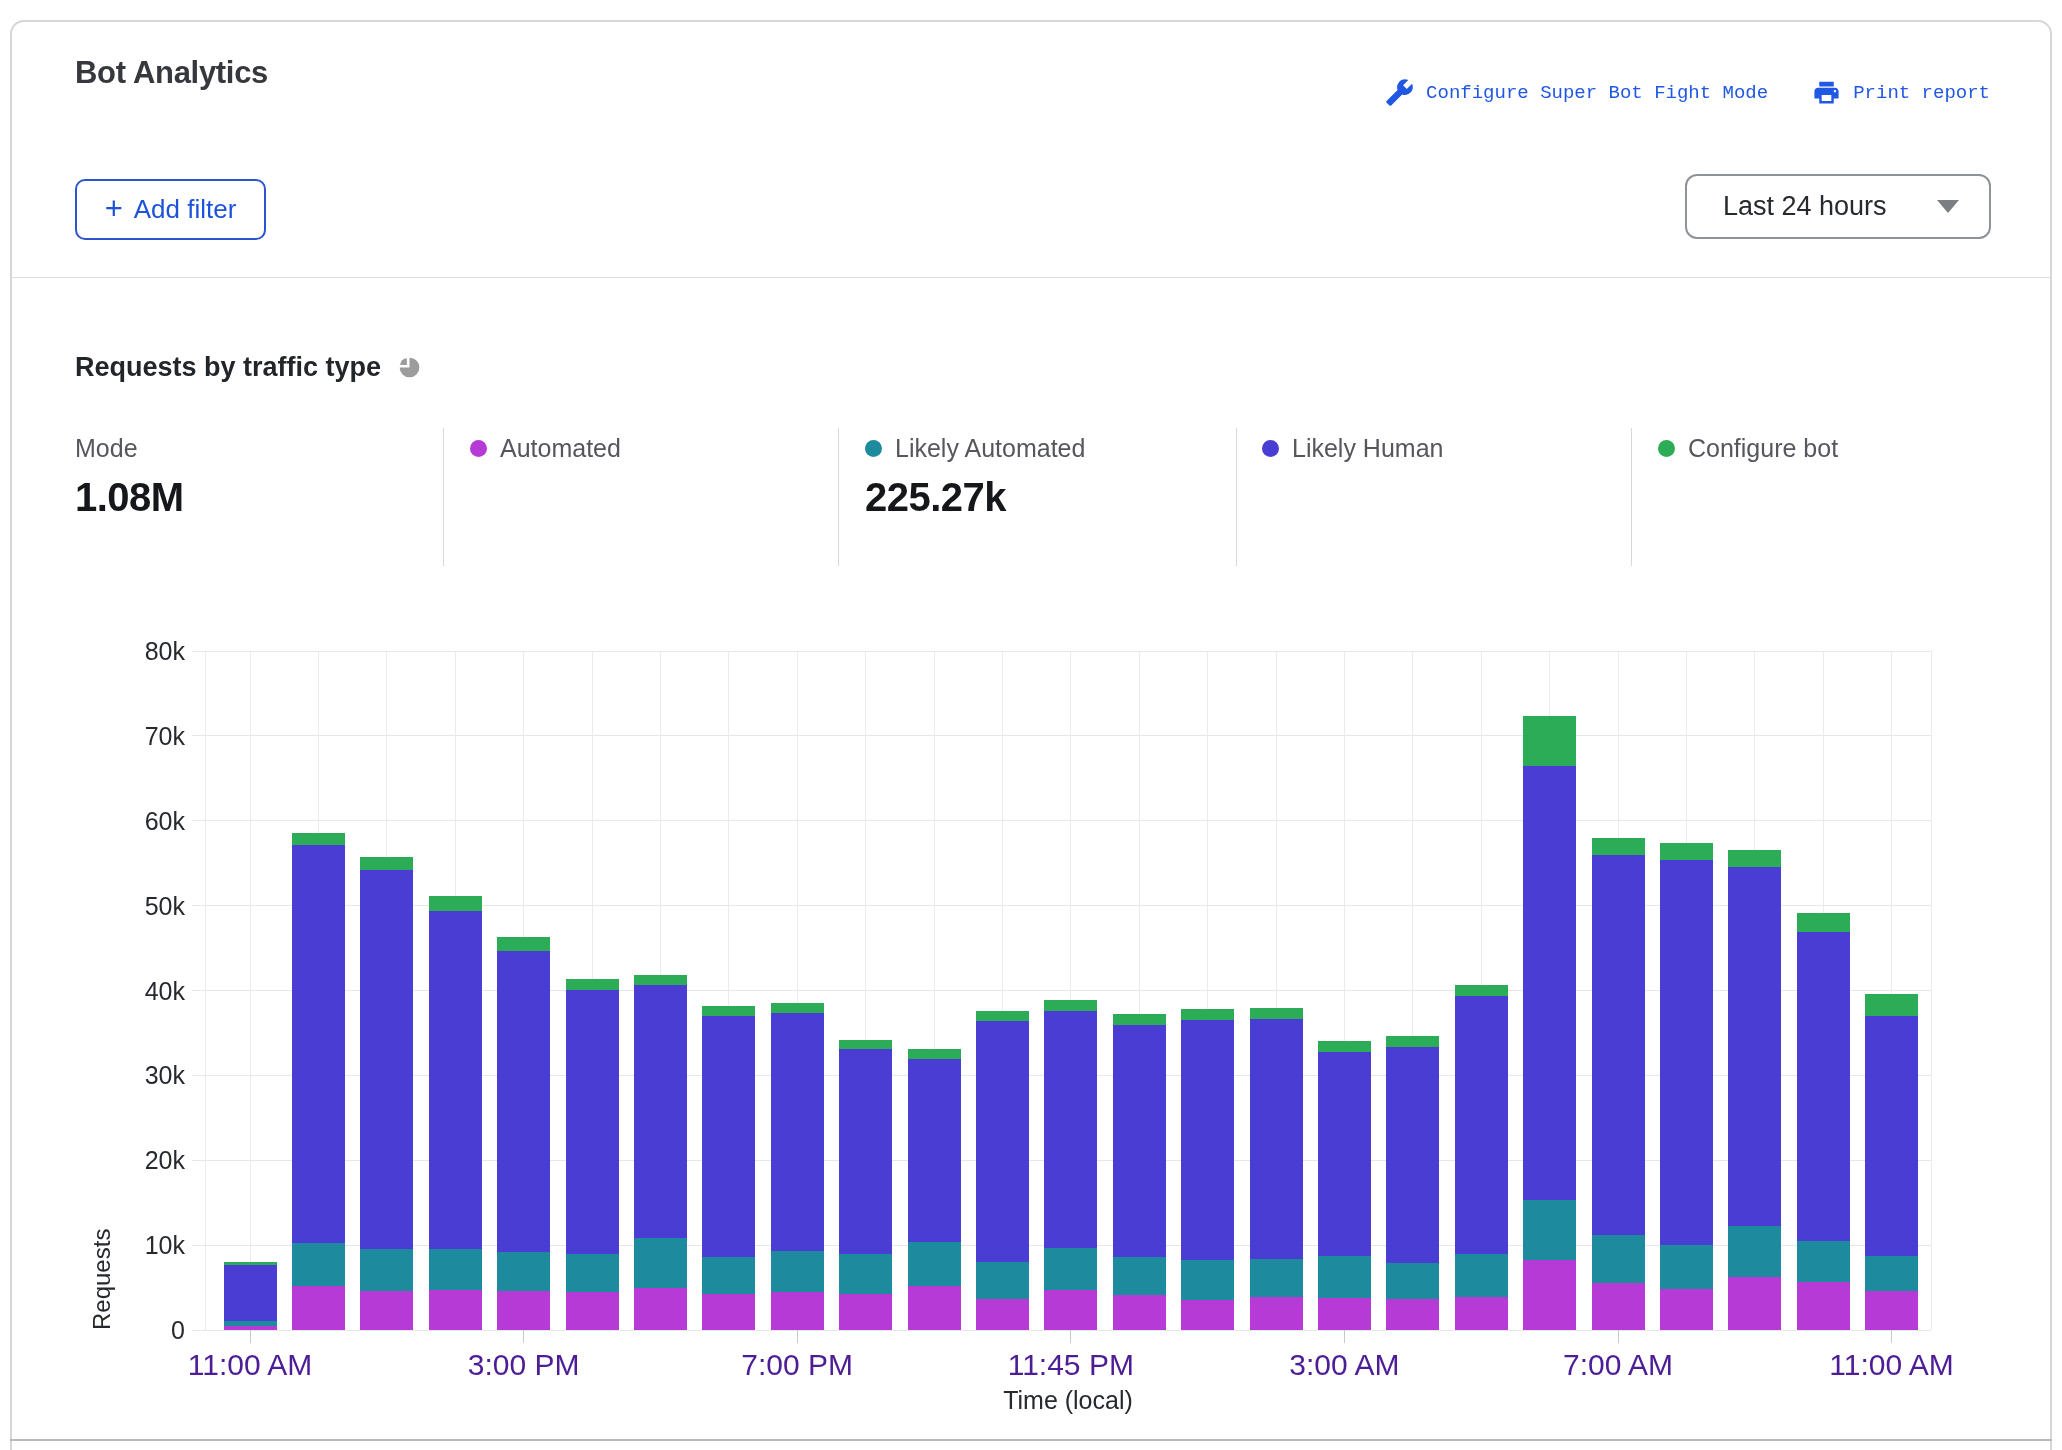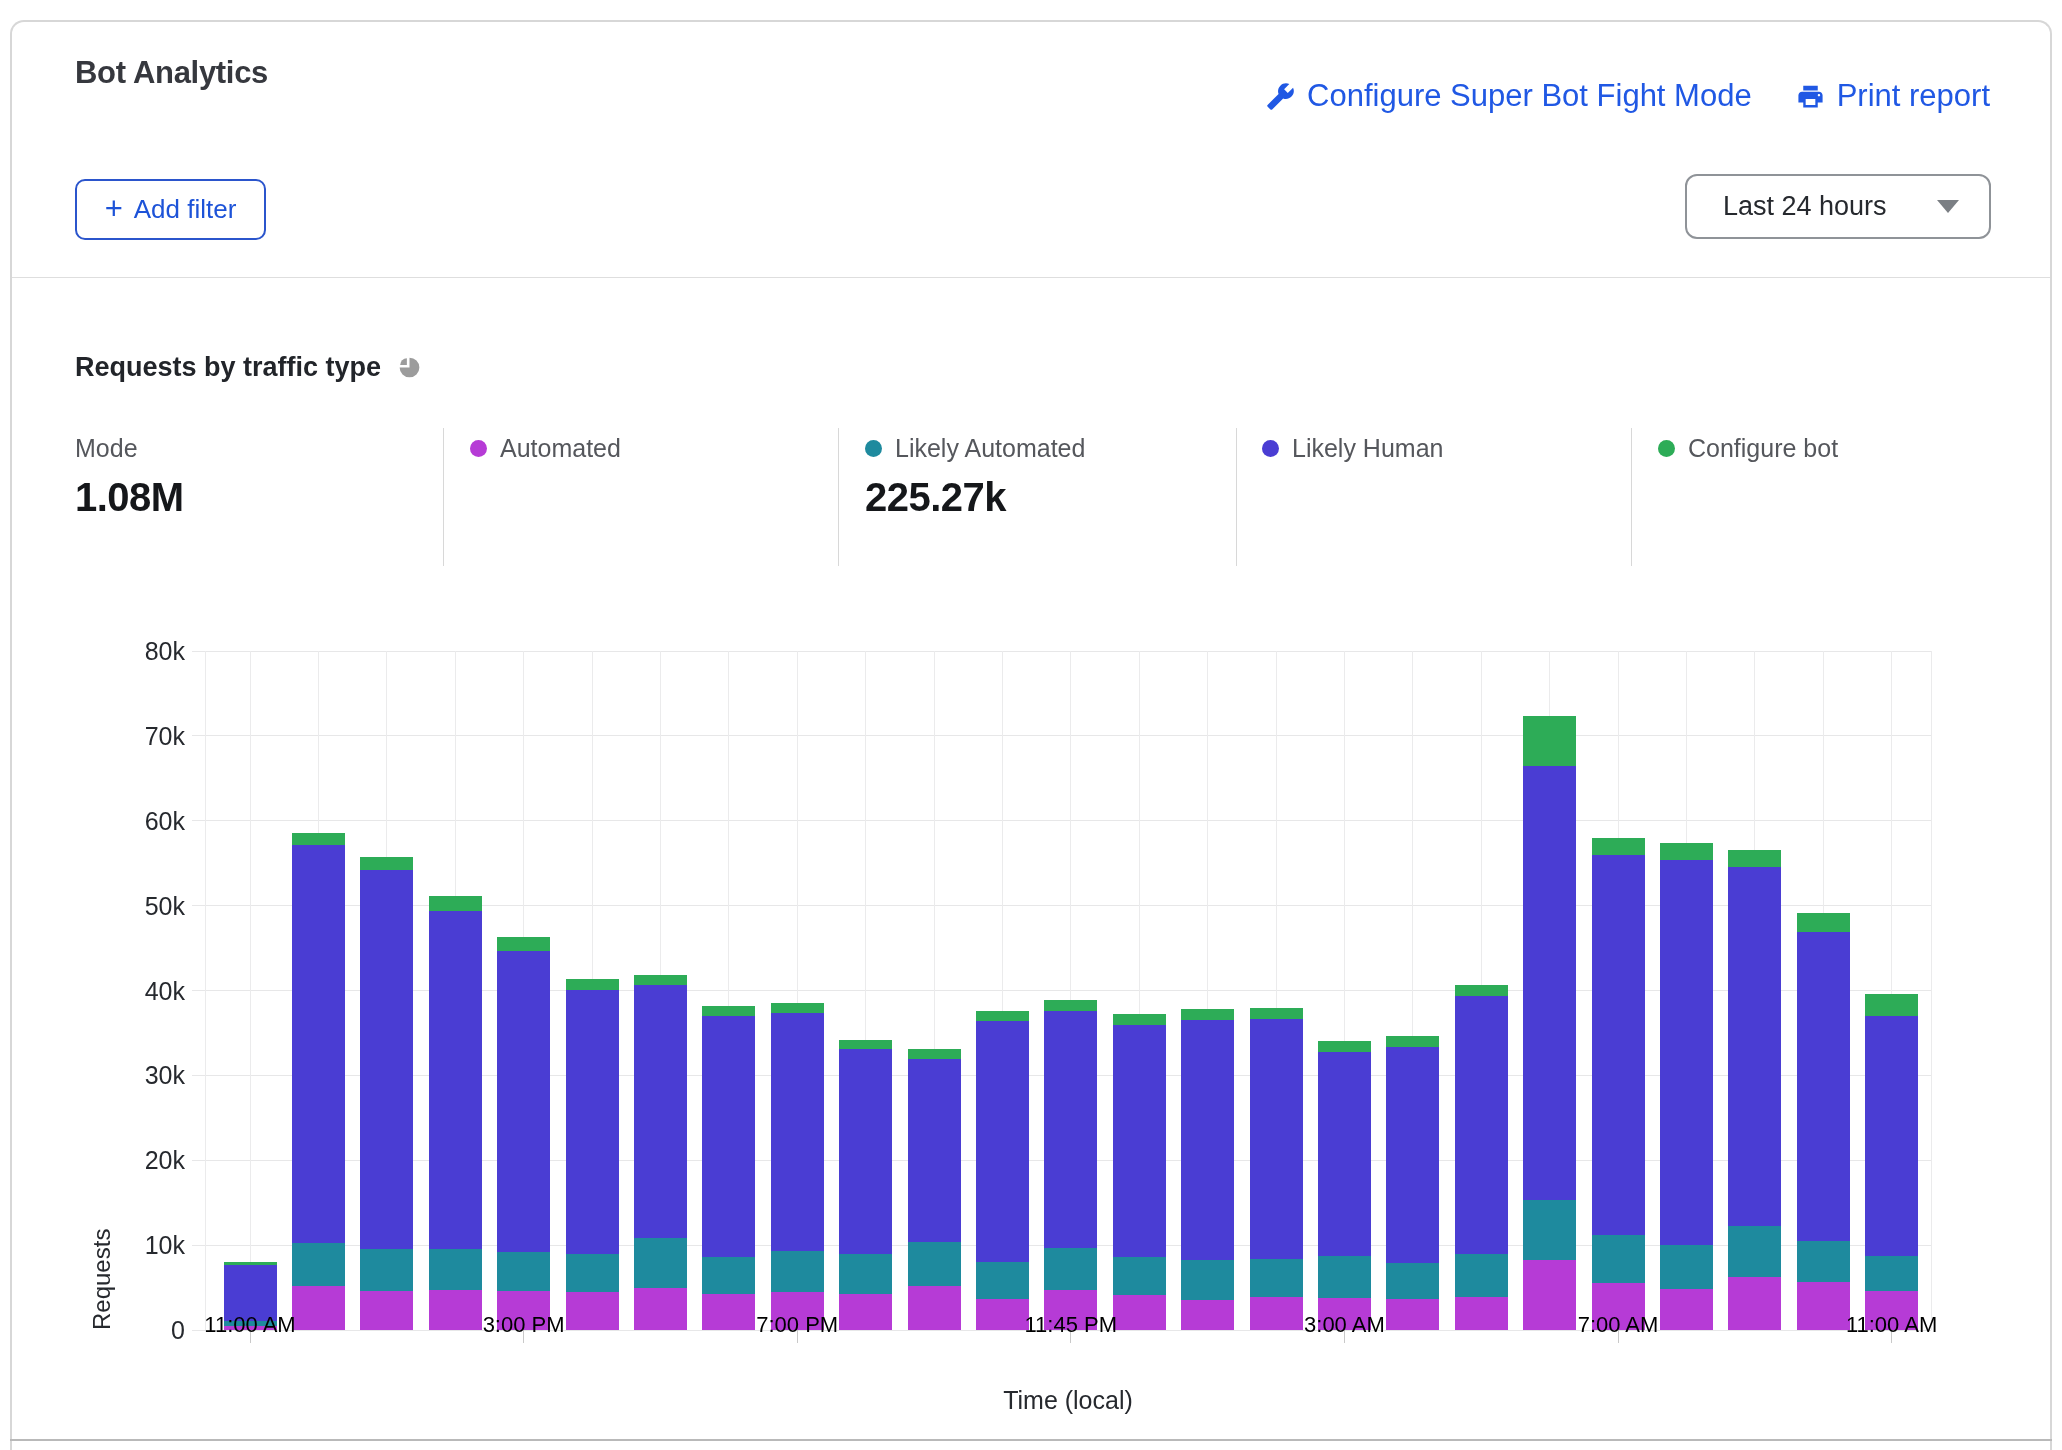--- a/index.html
+++ b/index.html
@@ -10,21 +10,21 @@
   .card{position:absolute;left:10px;top:20px;width:2038px;height:1419px;
         border:2px solid #d7d7d7;border-bottom:none;border-radius:14px 14px 0 0;background:#fff;}
   .bottom-rule{position:absolute;left:10px;top:1439px;width:2042px;height:2px;background:#b9b9b9;}
   .side-cont-l{position:absolute;left:10px;top:1441px;width:2px;height:9px;background:#d7d7d7;}
   .side-cont-r{position:absolute;left:2050px;top:1441px;width:2px;height:9px;background:#d7d7d7;}
 
   .page-title{position:absolute;left:75px;top:55px;font-size:31px;font-weight:700;color:#36383e;letter-spacing:-0.3px;}
 
   
   .links{position:absolute;right:72px;top:78px;display:flex;gap:44px;align-items:center;}
-  .hlink{display:flex;align-items:center;gap:12px;color:#2058e4;font-size:31px;cursor:pointer;text-decoration:none;}
+  .hlink{display:flex;align-items:center;gap:12px;color:#2058e4;font-size:19px;cursor:pointer;text-decoration:none;font-family:Liberation Mono, monospace;}
   .hlink svg{width:29px;height:29px;fill:#2058e4;}
   .mirror{transform:scaleX(-1);}
 
   
   .add-filter{position:absolute;left:75px;top:179px;width:191px;height:61px;box-sizing:border-box;
       border:2.5px solid #2b55cc;border-radius:10px;background:#fff;display:flex;align-items:center;
       justify-content:center;gap:11px;color:#1d53d8;font-size:26px;cursor:pointer;
       font-family:"Liberation Sans", sans-serif;}
   .add-filter .plus{font-size:31px;font-weight:500;line-height:1;margin-top:-3px;}
   .time-select{position:absolute;left:1685px;top:174px;width:306px;height:65px;box-sizing:border-box;
@@ -48,21 +48,21 @@
   .stat-divider{position:absolute;top:428px;width:1px;height:138px;background:#d8d8d8;}
 
   
   #chart{position:absolute;left:0;top:600px;width:2062px;height:850px;}
   #plot{position:absolute;left:205px;top:51px;width:1726px;height:679px;}
   .gridline-h{position:absolute;left:-13px;width:1739px;height:1px;background:#e7e7e8;}
   .gridline-v{position:absolute;top:0;width:1px;height:679px;background:#ebebec;}
   .seg{position:absolute;}
   .ytick{position:absolute;left:90px;width:95px;text-align:right;font-size:25px;color:#26292e;height:32px;line-height:32px;}
   .xtickdash{position:absolute;top:730px;width:1px;height:13px;background:#c9c9c9;}
-  .xtick{position:absolute;top:712px;width:220px;margin-left:-110px;text-align:center;font-size:22px;color:#000000;}
+  .xtick{position:absolute;top:748px;width:220px;margin-left:-110px;text-align:center;font-size:30px;color:#4c1d95;}
   .y-title{position:absolute;left:88px;top:51px;height:679px;display:flex;align-items:center;
       writing-mode:vertical-rl;transform:rotate(180deg);font-size:24px;color:#26292e;}
   .x-title{position:absolute;left:205px;top:786px;width:1726px;text-align:center;font-size:25px;color:#26292e;}
 </style>
 </head>
 <body>
 
 <div class="card"></div>
 
 <div class="page-title">Bot Analytics</div>

